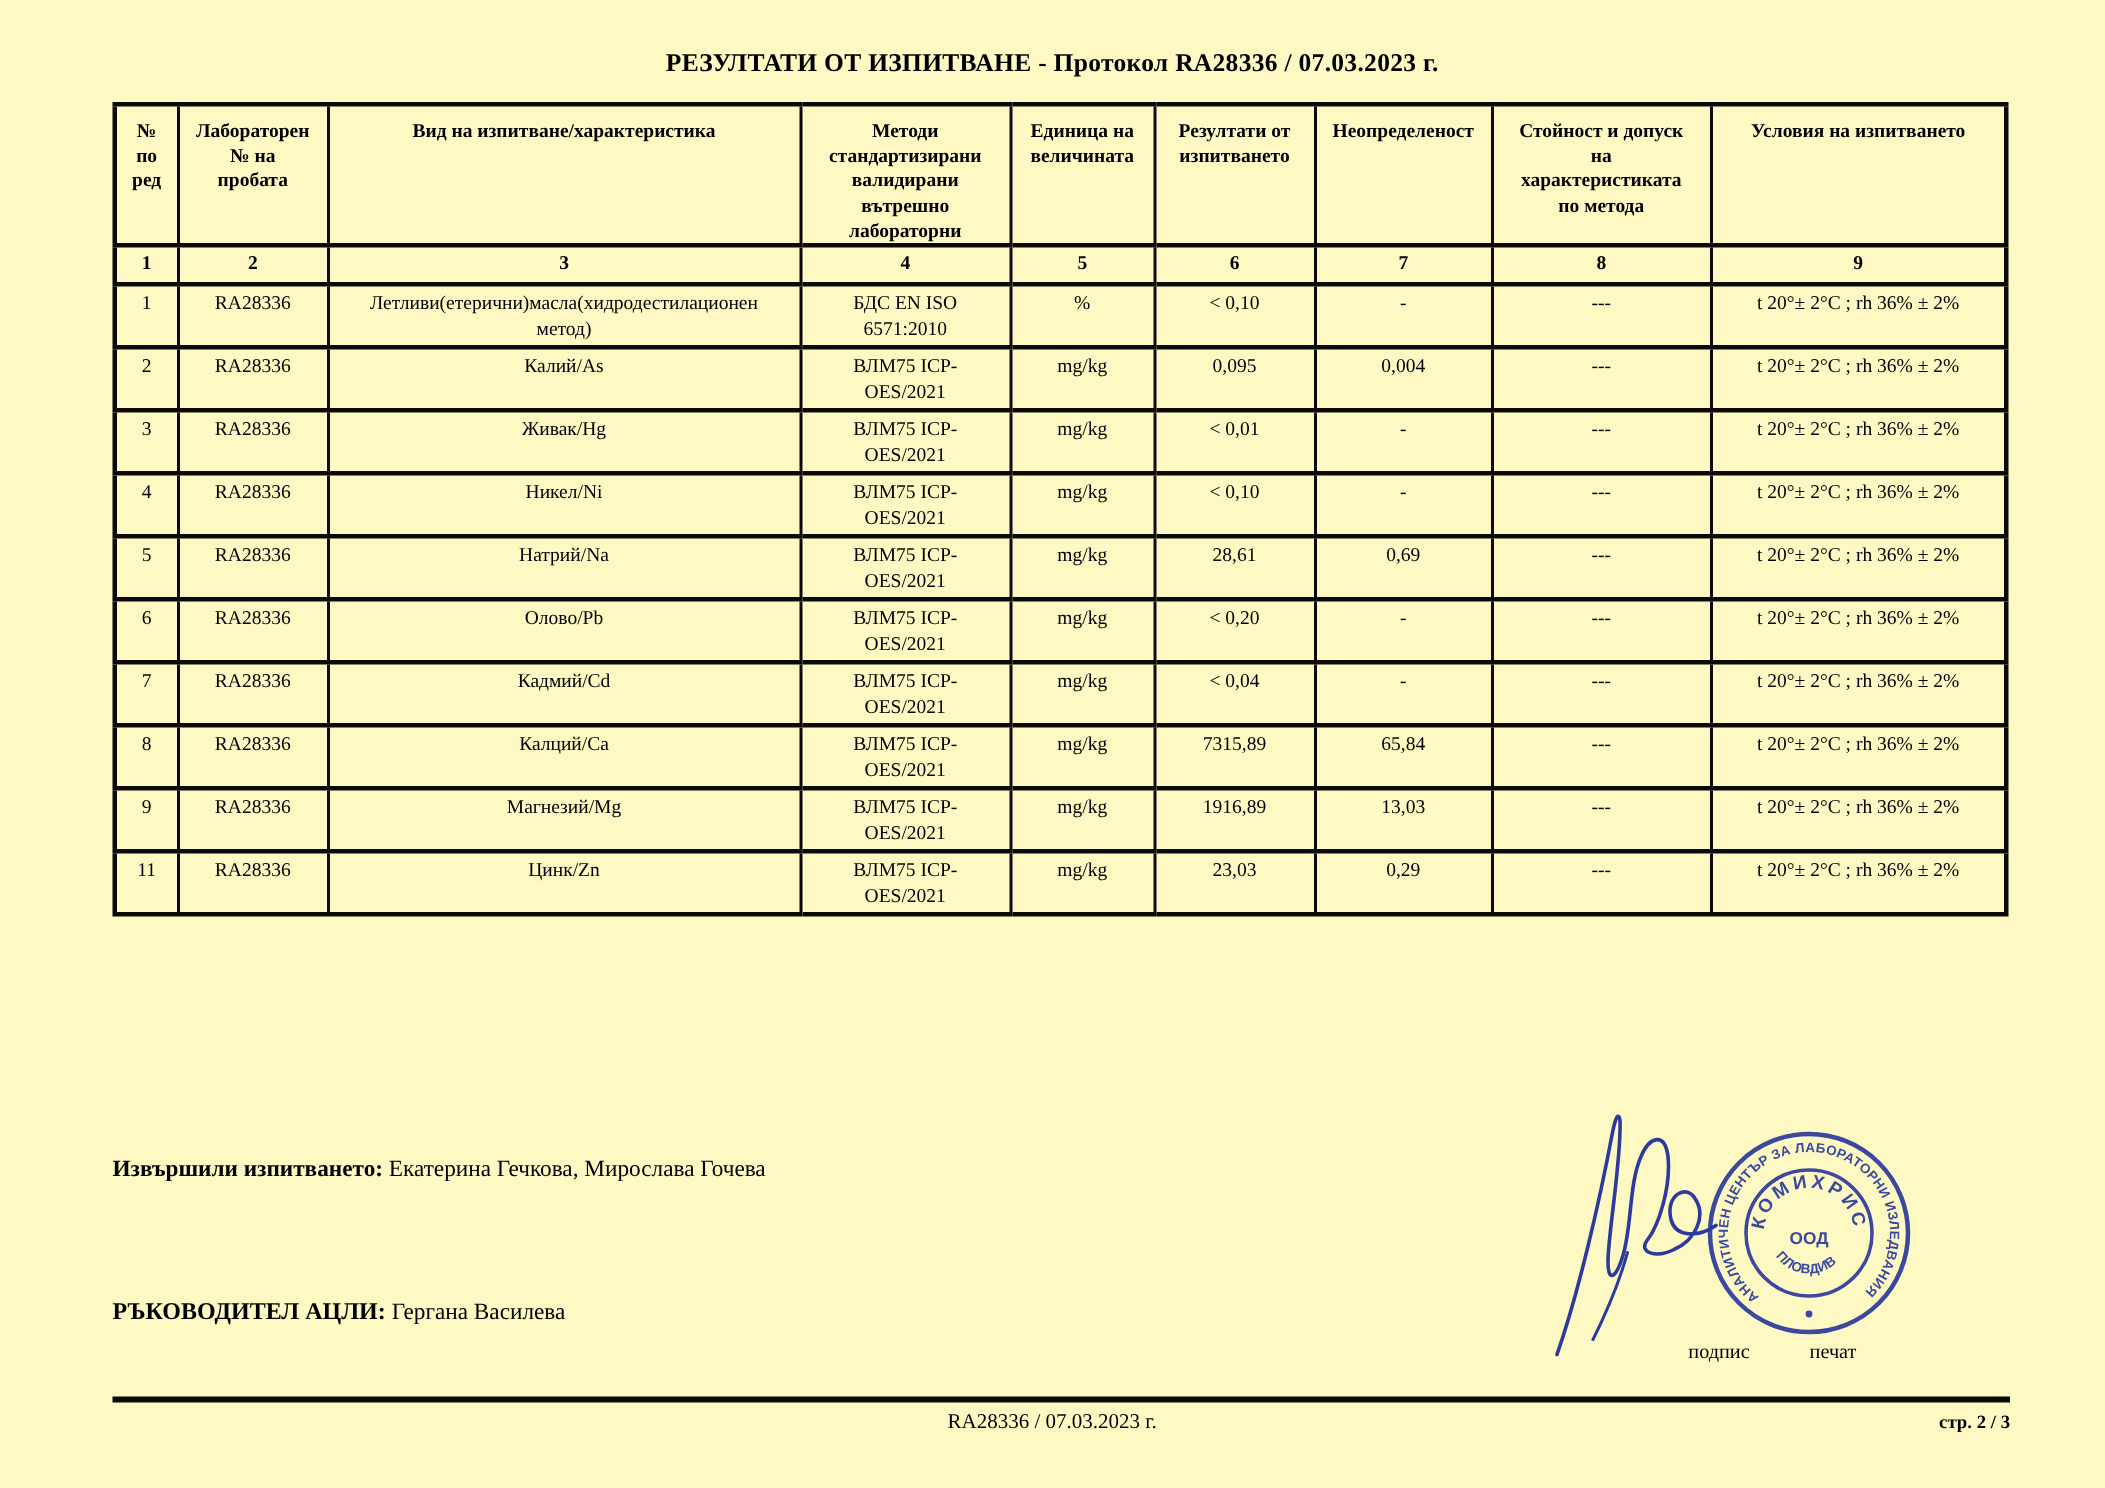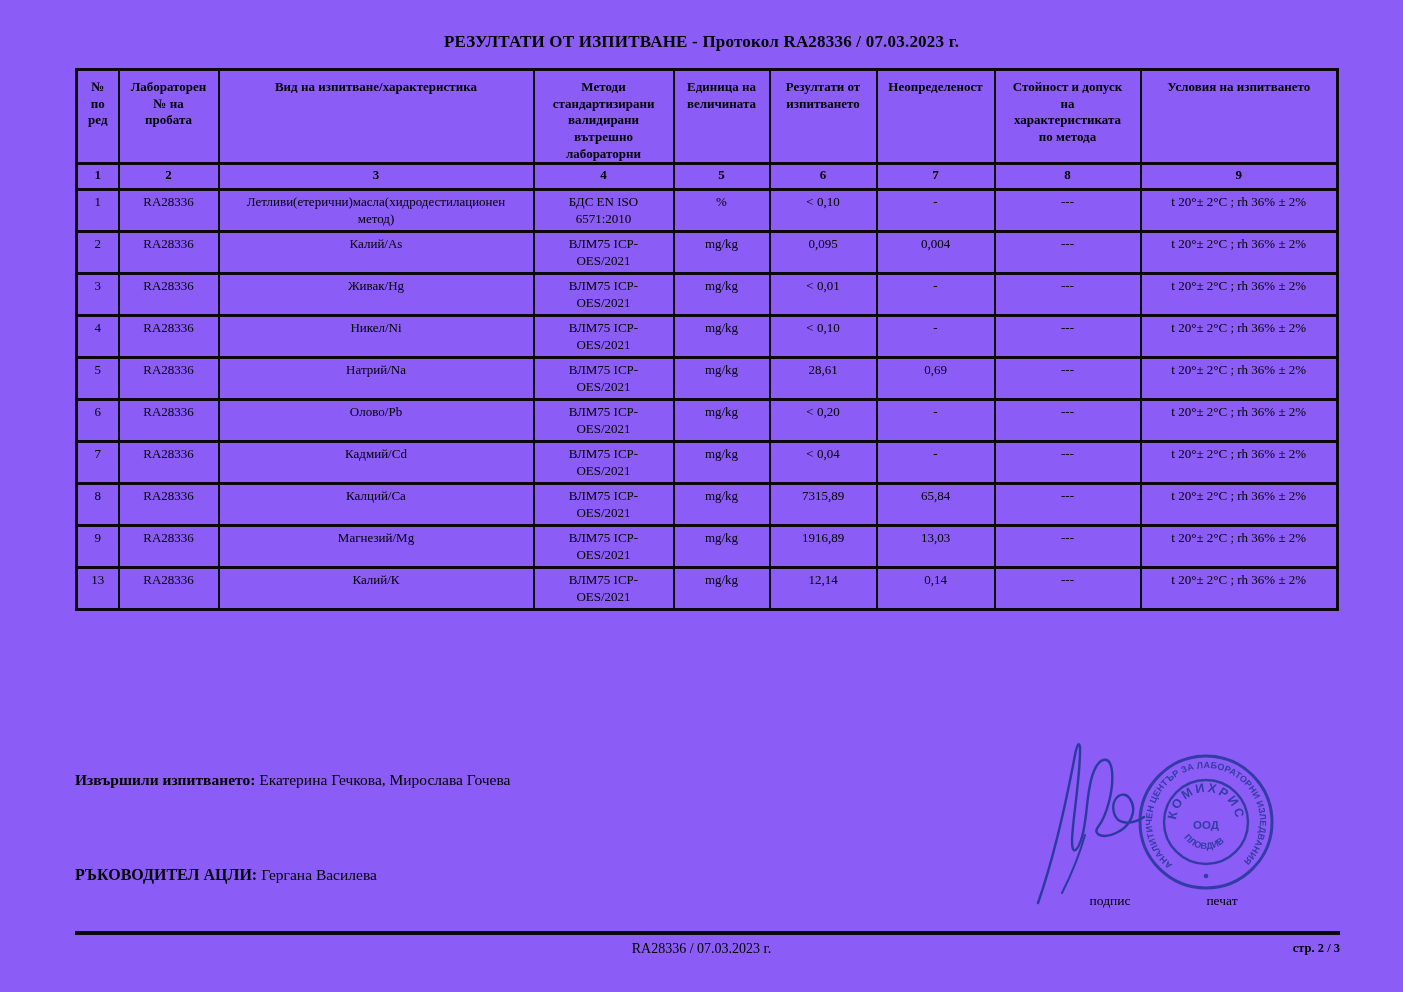--- a/index.html
+++ b/index.html
@@ -1,18 +1,18 @@
 <!DOCTYPE html>
 <html><head>
 <meta charset="utf-8">
 <style>
   * { margin:0; padding:0; box-sizing:border-box; }
   html,body { width:1403px; height:992px; background:#ffffff; overflow:hidden;
               font-family:"Liberation Serif", serif; color:#000; }
-  .page { position:relative; width:1403px; height:992px; background:#8b5cf6; }
+  .page { position:relative; width:1403px; height:992px; background:#fef9c3; }
 
   .title { position:absolute; top:32px; left:0; width:100%; text-align:center;
            font-size:17px; font-weight:bold; letter-spacing:.2px; }
 
   table.results { position:absolute; left:75px; top:68px; width:1261px;
                   border-collapse:collapse; table-layout:fixed; }
   table.results th, table.results td {
       border-left:2px solid #0a0a0a; border-right:2px solid #0a0a0a;
       border-top:3px solid #0a0a0a; border-bottom:3px solid #0a0a0a;
       text-align:center; vertical-align:top; white-space:pre-line;
@@ -24,21 +24,21 @@
   td[data-name="cell-conditions"] { font-size:12.5px; }
 
   .performed { position:absolute; left:75px; top:771px; font-size:15.5px; }
   .performed b, .head b { font-weight:bold; }
   .head { position:absolute; left:75px; top:866px; font-size:16px; }
   .head .nm { font-size:15.5px; }
 
   .sig-svg   { position:absolute; left:1022px; top:733px; }
   .stamp-svg { position:absolute; left:1136px; top:752px; opacity:.92; }
   .cap { position:absolute; top:893px; font-size:13.5px; }
-  .cap.sig   { left:1080px; width:60px; text-align:center; }
+  .cap.sig   { left:1116px; width:60px; text-align:center; }
   .cap.stamp { left:1198px; width:48px; text-align:center; }
 
   .foot-rule { position:absolute; left:75px; top:931px; width:1265px; height:4px; background:#0a0a0a; }
   .foot-center { position:absolute; left:0; top:941px; width:100%; text-align:center; font-size:14px; }
   .foot-right  { position:absolute; right:63px; top:941px; font-size:12.5px;font-weight:bold; }
 </style>
 </head>
 <body>
 
 <div class="page" data-name="document-page">
@@ -198,28 +198,28 @@
           <td data-name="cell-test">Магнезий/Mg</td>
           <td data-name="cell-method">ВЛМ75 ICP-
 OES/2021</td>
           <td data-name="cell-unit">mg/kg</td>
           <td data-name="cell-result">1916,89</td>
           <td data-name="cell-uncertainty">13,03</td>
           <td data-name="cell-tolerance">---</td>
           <td data-name="cell-conditions">t 20°± 2°C ; rh 36% ± 2%</td>
         </tr>
         <tr data-name="table-row">
-          <td data-name="cell-num">13</td>
-          <td data-name="cell-lab">RA28336</td>
-          <td data-name="cell-test">Калий/К</td>
-          <td data-name="cell-method">ВЛМ75 ICP-
-OES/2021</td>
-          <td data-name="cell-unit">mg/kg</td>
-          <td data-name="cell-result">12,14</td>
-          <td data-name="cell-uncertainty">0,14</td>
+          <td data-name="cell-num">11</td>
+          <td data-name="cell-lab">RA28336</td>
+          <td data-name="cell-test">Цинк/Zn</td>
+          <td data-name="cell-method">ВЛМ75 ICP-
+OES/2021</td>
+          <td data-name="cell-unit">mg/kg</td>
+          <td data-name="cell-result">23,03</td>
+          <td data-name="cell-uncertainty">0,29</td>
           <td data-name="cell-tolerance">---</td>
           <td data-name="cell-conditions">t 20°± 2°C ; rh 36% ± 2%</td>
         </tr>
       </tbody>
   </table>
 
   <div class="performed" data-name="performed-by-line">
     <b data-name="performed-by-label">Извършили изпитването:</b>
     <span data-name="performed-by-names">Екатерина Гечкова, Мирослава Гочева</span>
   </div>

